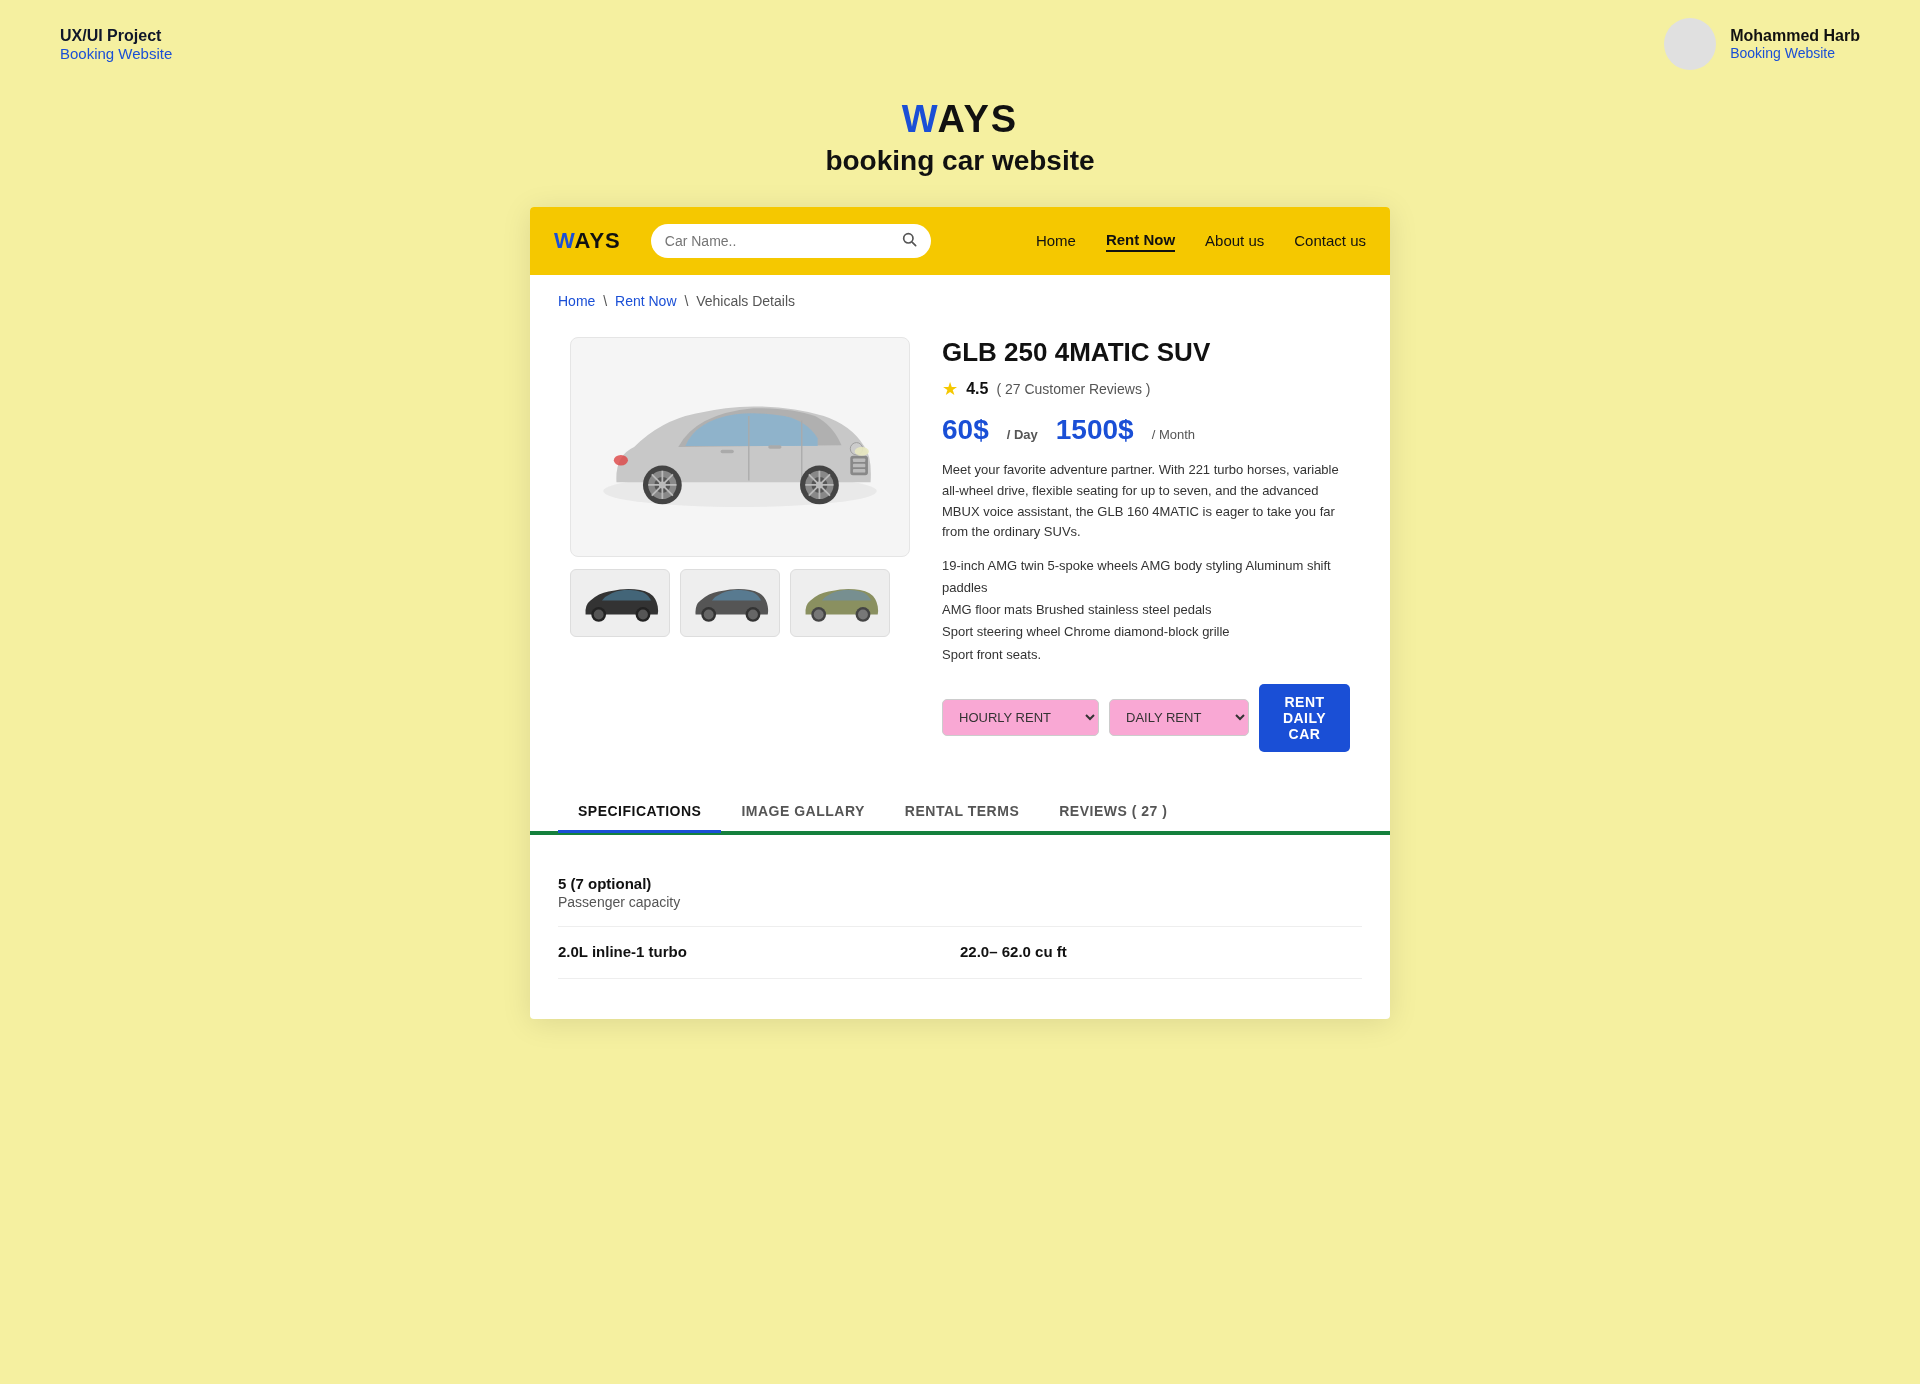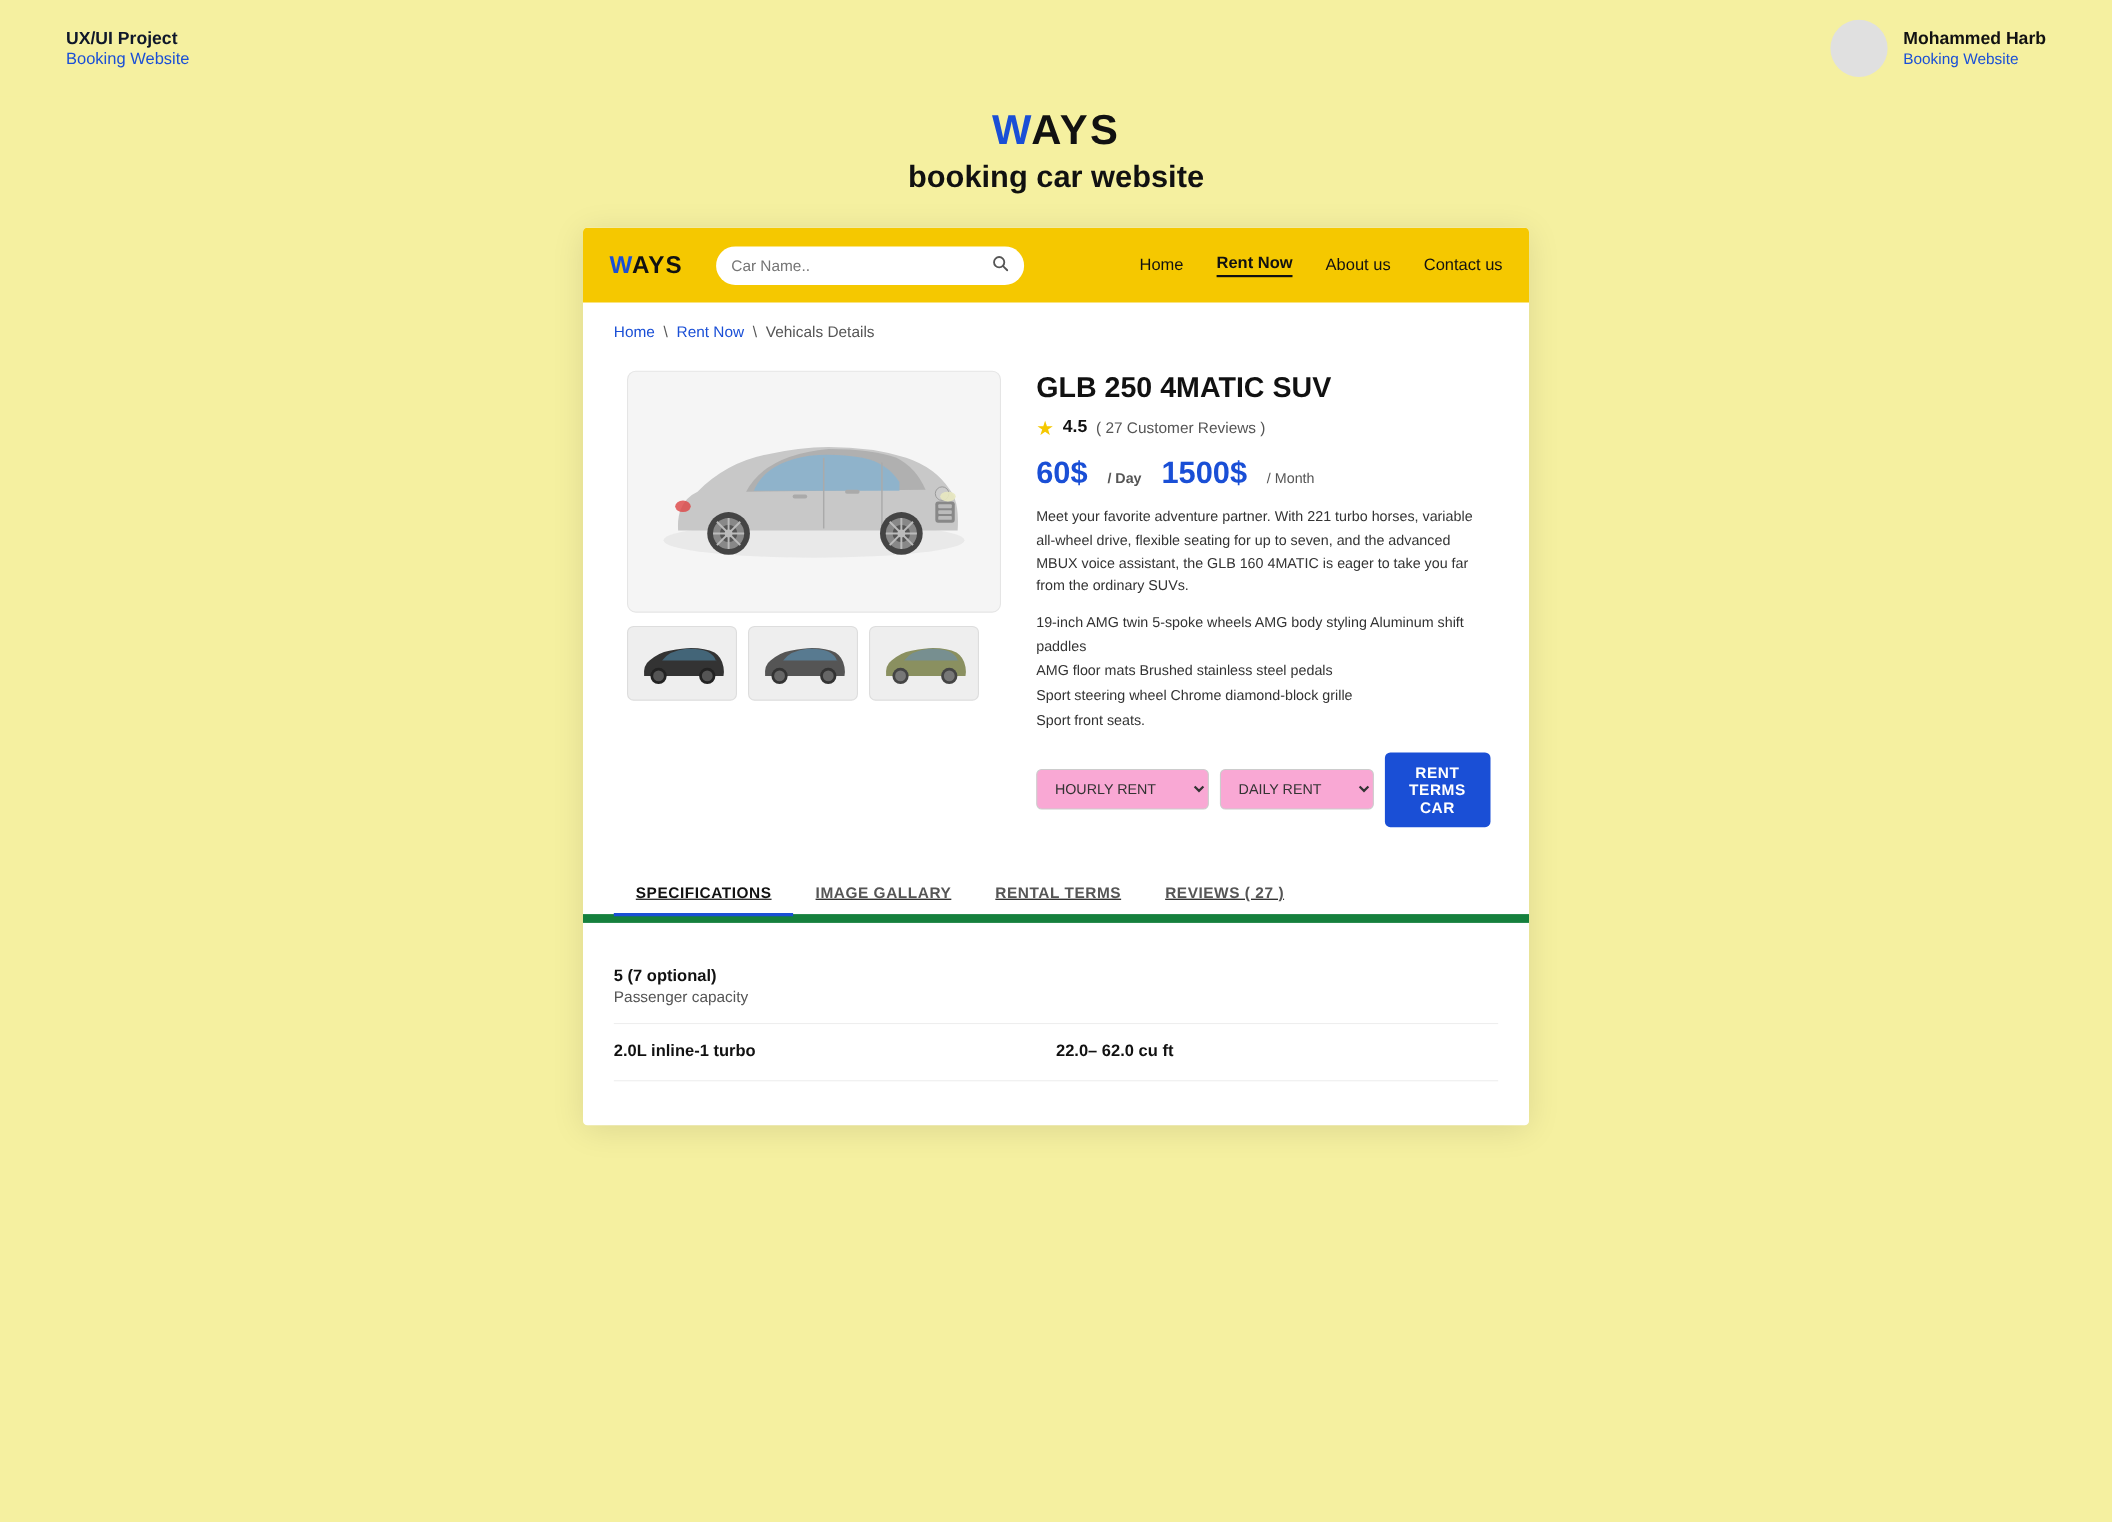--- a/index.html
+++ b/index.html
@@ -264,24 +264,23 @@
       border-radius: 5px;
       padding: 10px 22px;
       cursor: pointer;
       letter-spacing: 0.5px;
     }
 
     
     .tabs {
       display: flex;
       gap: 0;
-      border-bottom: 8px solid #15803d;
+      border-bottom: 4px solid #15803d;
       padding: 0 28px;
       margin-top: 10px;
-      text-decoration: underline;
     }
     .tab {
       font-size: 14px;
       font-weight: 700;
       color: #555;
       padding: 13px 20px 11px;
       cursor: pointer;
       border-bottom: 3px solid transparent;
       margin-bottom: -2px;
       letter-spacing: 0.5px;
@@ -478,21 +477,21 @@
 AMG floor mats Brushed stainless steel pedals
 Sport steering wheel Chrome diamond-block grille
 Sport front seats.</div>
       <div class="rent-controls">
         <select class="rent-select">
           <option>HOURLY RENT</option>
         </select>
         <select class="rent-select">
           <option>DAILY RENT</option>
         </select>
-        <button class="rent-btn">RENT TERMS CAR</button>
+        <button class="rent-btn">RENT DAILY CAR</button>
       </div>
     </div>
   </div>
 
   <div class="tabs">
     <div class="tab active">SPECIFICATIONS</div>
     <div class="tab">IMAGE GALLARY</div>
     <div class="tab">RENTAL TERMS</div>
     <div class="tab">REVIEWS ( 27 )</div>
   </div>

